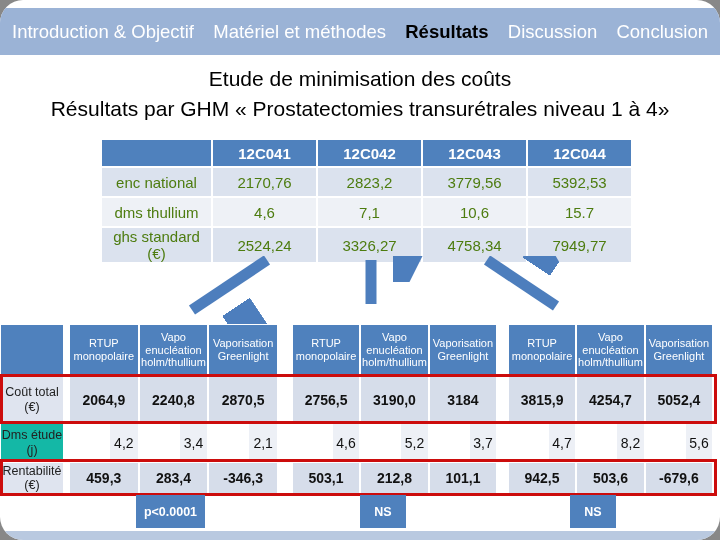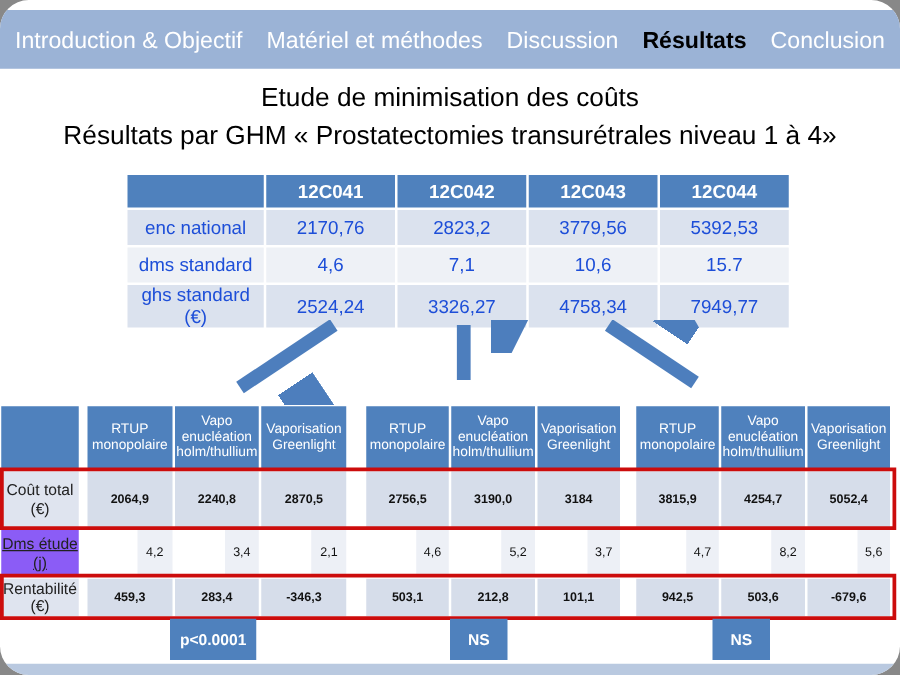--- a/index.html
+++ b/index.html
@@ -17,42 +17,42 @@
   .nav-item { font-size:18.5px; color:#ffffff; white-space:nowrap; }
   .nav-item.active { color:#000000; font-weight:bold; }
   
   .title-block { position:absolute; left:0; top:64px; width:720px; text-align:center; color:#000000; }
   .title-line { font-size:21px; line-height:30px; }
   
   .ghm-table {
     position:absolute; left:100px; top:138px;
     border-collapse:separate; border-spacing:2px; background:#ffffff;
   }
-  .ghm-table td { text-align:center; vertical-align:middle; font-size:15px; color:#1d4ed8; }
+  .ghm-table td { text-align:center; vertical-align:middle; font-size:15px; color:#4d7c0f; }
   .ghm-table .hdr { background:#4f81bd; color:#ffffff; font-weight:bold; height:26px; }
   .ghm-table .lblcol { width:109px; }
   .ghm-table .datacol { width:103px; }
   .ghm-table .band-a td { background:#dbe2ee; height:28px; }
   .ghm-table .band-b td { background:#eef1f6; height:28px; }
   .ghm-table .hdr-row .corner { background:#4f81bd; }
   
   .arrows-svg { position:absolute; left:0; top:256px; width:720px; height:68px; }
   
   .col-block { position:absolute; top:325px; display:grid; grid-gap:2px; }
   .labels-block { left:1px; width:62px; grid-template-columns:62px; }
   .grp { grid-template-columns:1fr 1fr 1fr; }
   .grp1 { left:70px;  width:207px; }
   .grp2 { left:293px; width:203px; }
   .grp3 { left:509px; width:203px; }
   .cell { display:flex; align-items:center; justify-content:center; text-align:center; }
   .h-head { height:50px; } .h-r1 { height:45px; } .h-r2 { height:37px; } .h-r3 { height:30px; }
   .head-cell { background:#4f81bd; color:#ffffff; font-size:11px; line-height:1.18; padding:1px; }
   .lbl-cell  { font-size:12.5px; line-height:1.15; color:#222; flex-direction:column; }
-  .band1 { background:#dfe4ef; } .band2 { background:#8b5cf6;text-decoration:underline; }
-  .num-cell { font-size:10px; color:#111; }
+  .band1 { background:#dfe4ef; } .band2 { background:#14b8a6; }
+  .num-cell { font-size:14px; color:#111; }
   .num-a { background:#d6ddea; font-weight:bold; }
   .num-b { background:#edf0f6;margin-left:40px; }
   
   .red-box { position:absolute; left:0; width:717px; border:3px solid #cc0c0c; background:transparent; }
   .red-box1 { top:374px; height:50px; }
   .red-box2 { top:459px; height:37px; }
   
   .sig-badge {
     position:absolute; top:495px; background:#4f81bd; color:#ffffff;
     font-size:12.5px; font-weight:bold; display:flex; align-items:center;
@@ -65,22 +65,22 @@
   .bottom-strip { position:absolute; left:0; top:531px; width:720px; height:9px; background:#b9c9e0; }
 </style>
 </head>
 <body>
 
 <div class="slide">
 
   <div class="navbar">
     <span class="nav-item">Introduction &amp; Objectif</span>
     <span class="nav-item">Matériel et méthodes</span>
+    <span class="nav-item active">Résultats</span>
     <span class="nav-item">Discussion</span>
-    <span class="nav-item active">Résultats</span>
     <span class="nav-item">Conclusion</span>
   </div>
 
   <div class="title-block">
     <div class="title-line">Etude de minimisation des coûts</div>
     <div class="title-line">Résultats par GHM « Prostatectomies transurétrales niveau 1 à 4»</div>
   </div>
 
   <table class="ghm-table">
     <tbody>
@@ -92,21 +92,21 @@
       <td class="hdr datacol">12C044</td>
     </tr>
     <tr class="band-a">
       <td class="lblcol">enc national</td>
       <td>2170,76</td>
       <td>2823,2</td>
       <td>3779,56</td>
       <td>5392,53</td>
     </tr>
     <tr class="band-b">
-      <td class="lblcol">dms standard</td>
+      <td class="lblcol">dms thullium</td>
       <td>4,6</td>
       <td>7,1</td>
       <td>10,6</td>
       <td>15.7</td>
     </tr>
     <tr class="band-a">
       <td class="lblcol">ghs standard (€)</td>
       <td>2524,24</td>
       <td>3326,27</td>
       <td>4758,34</td>

